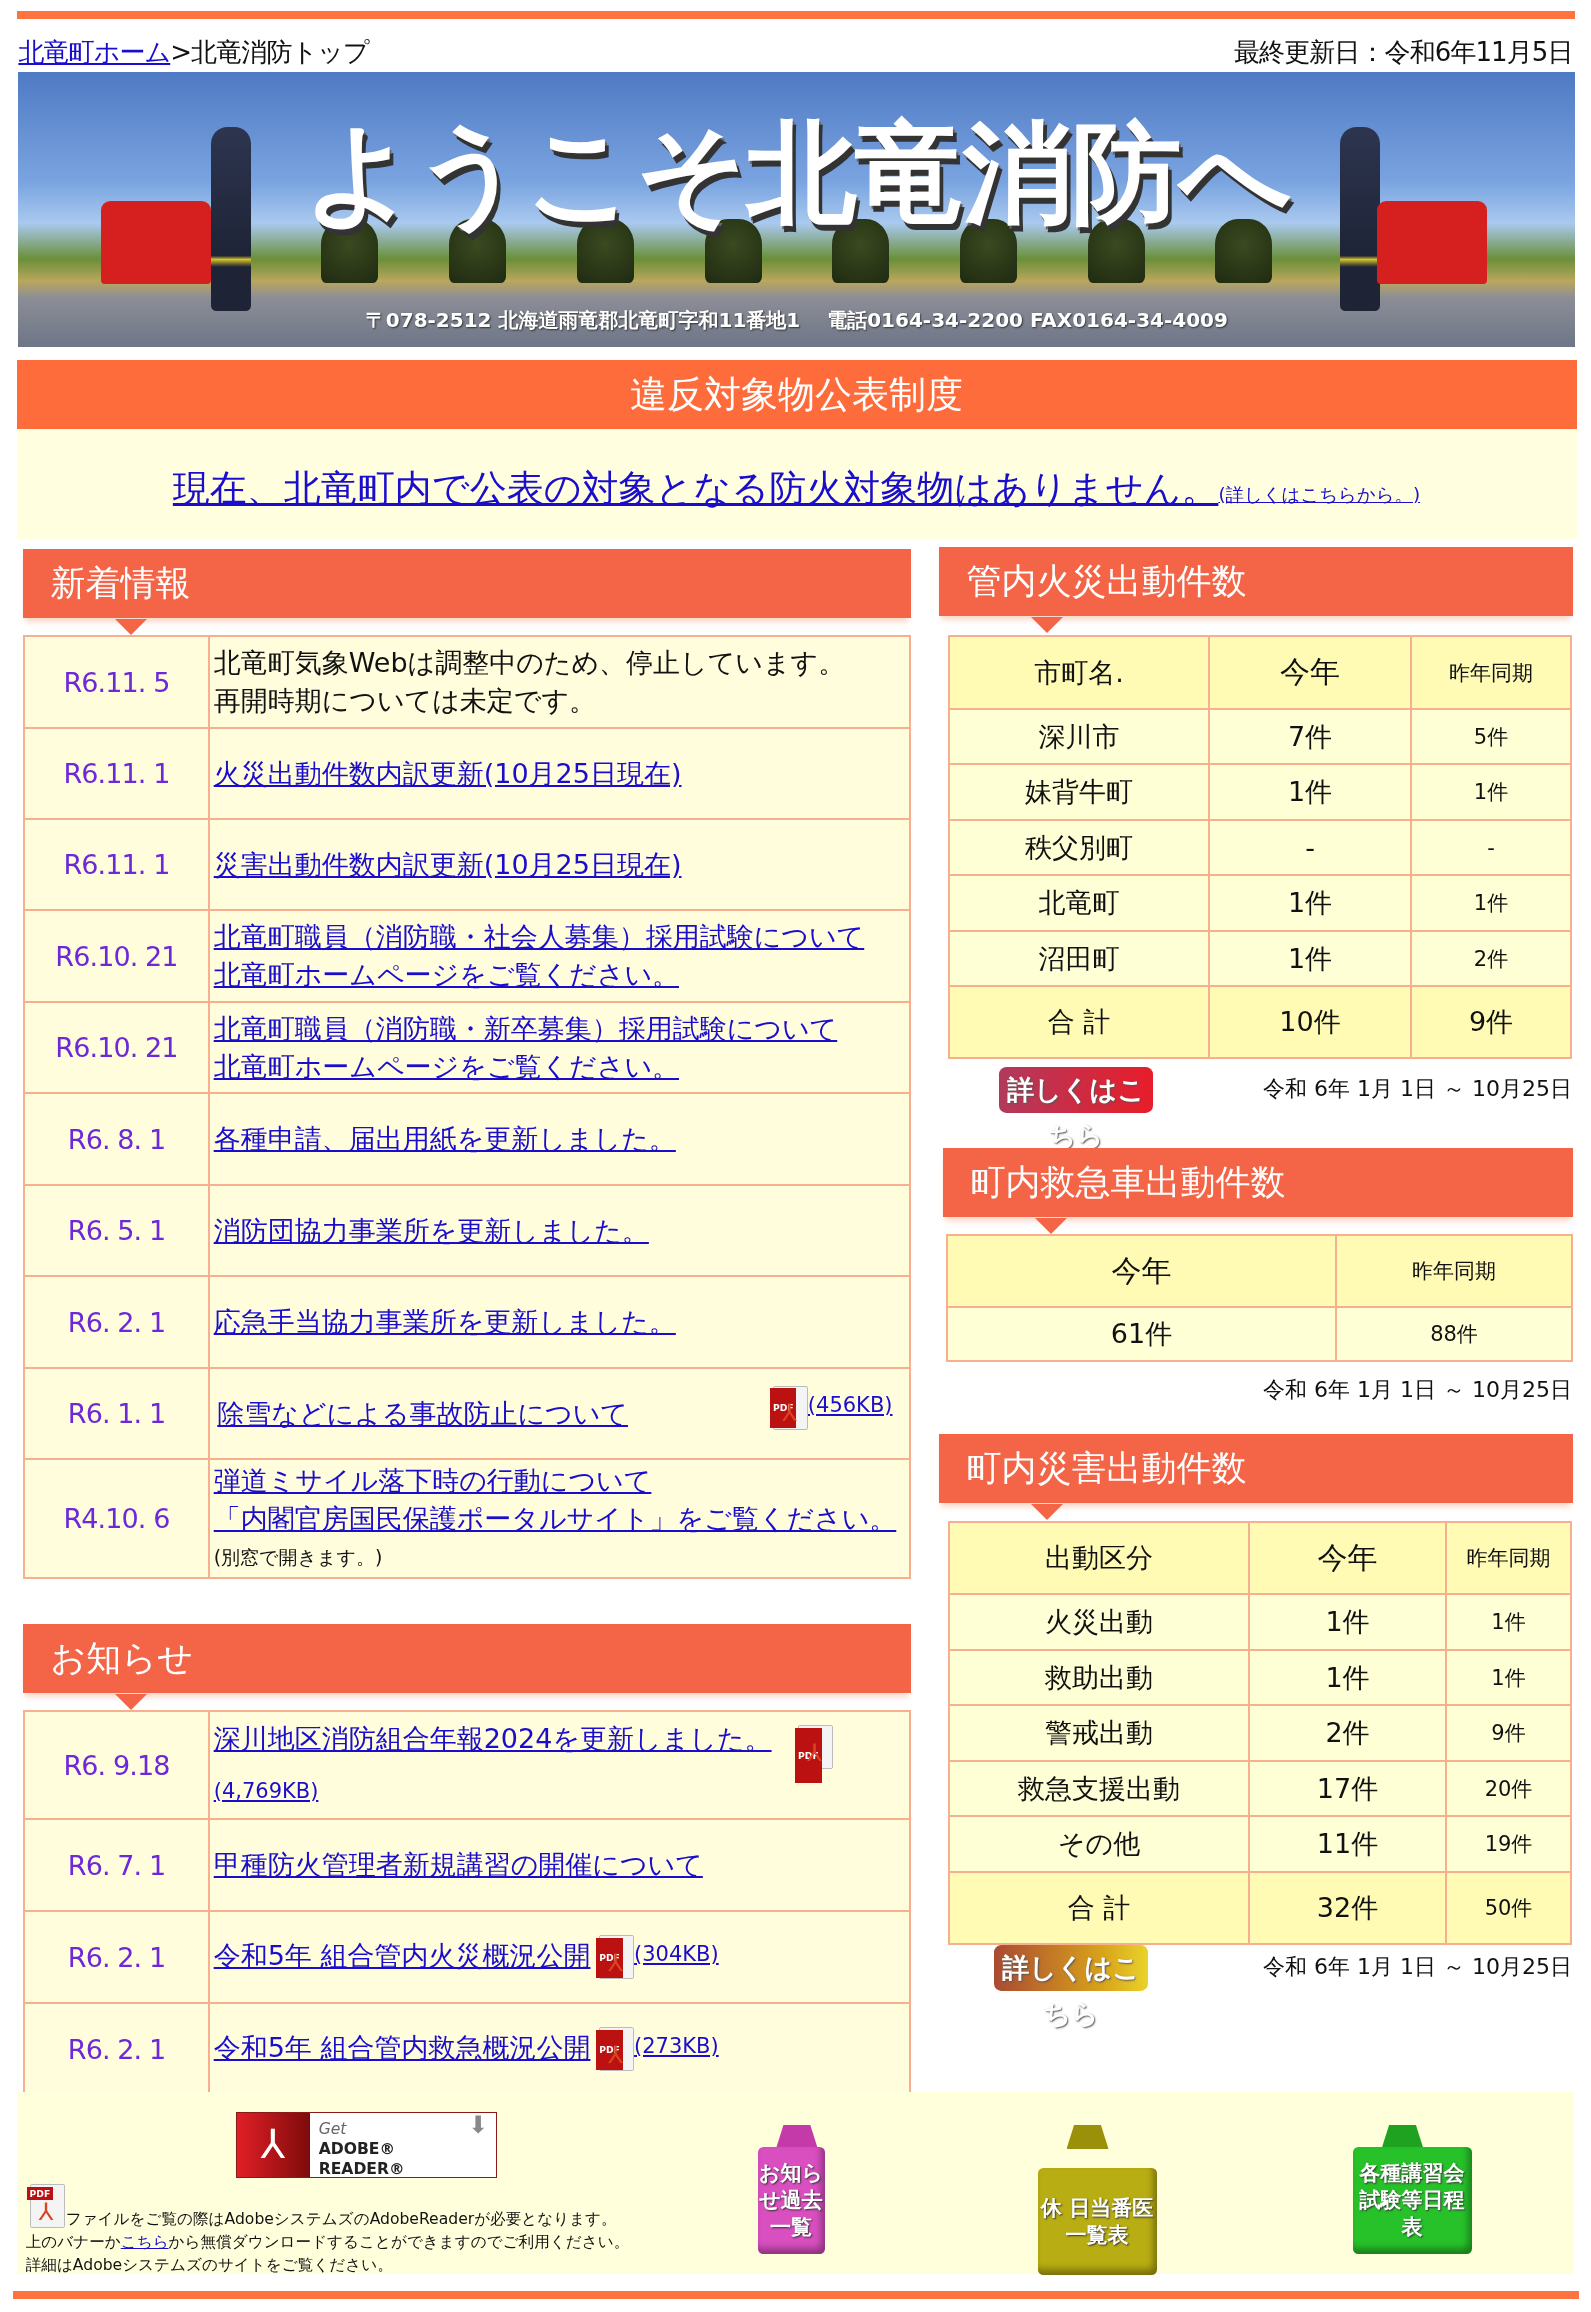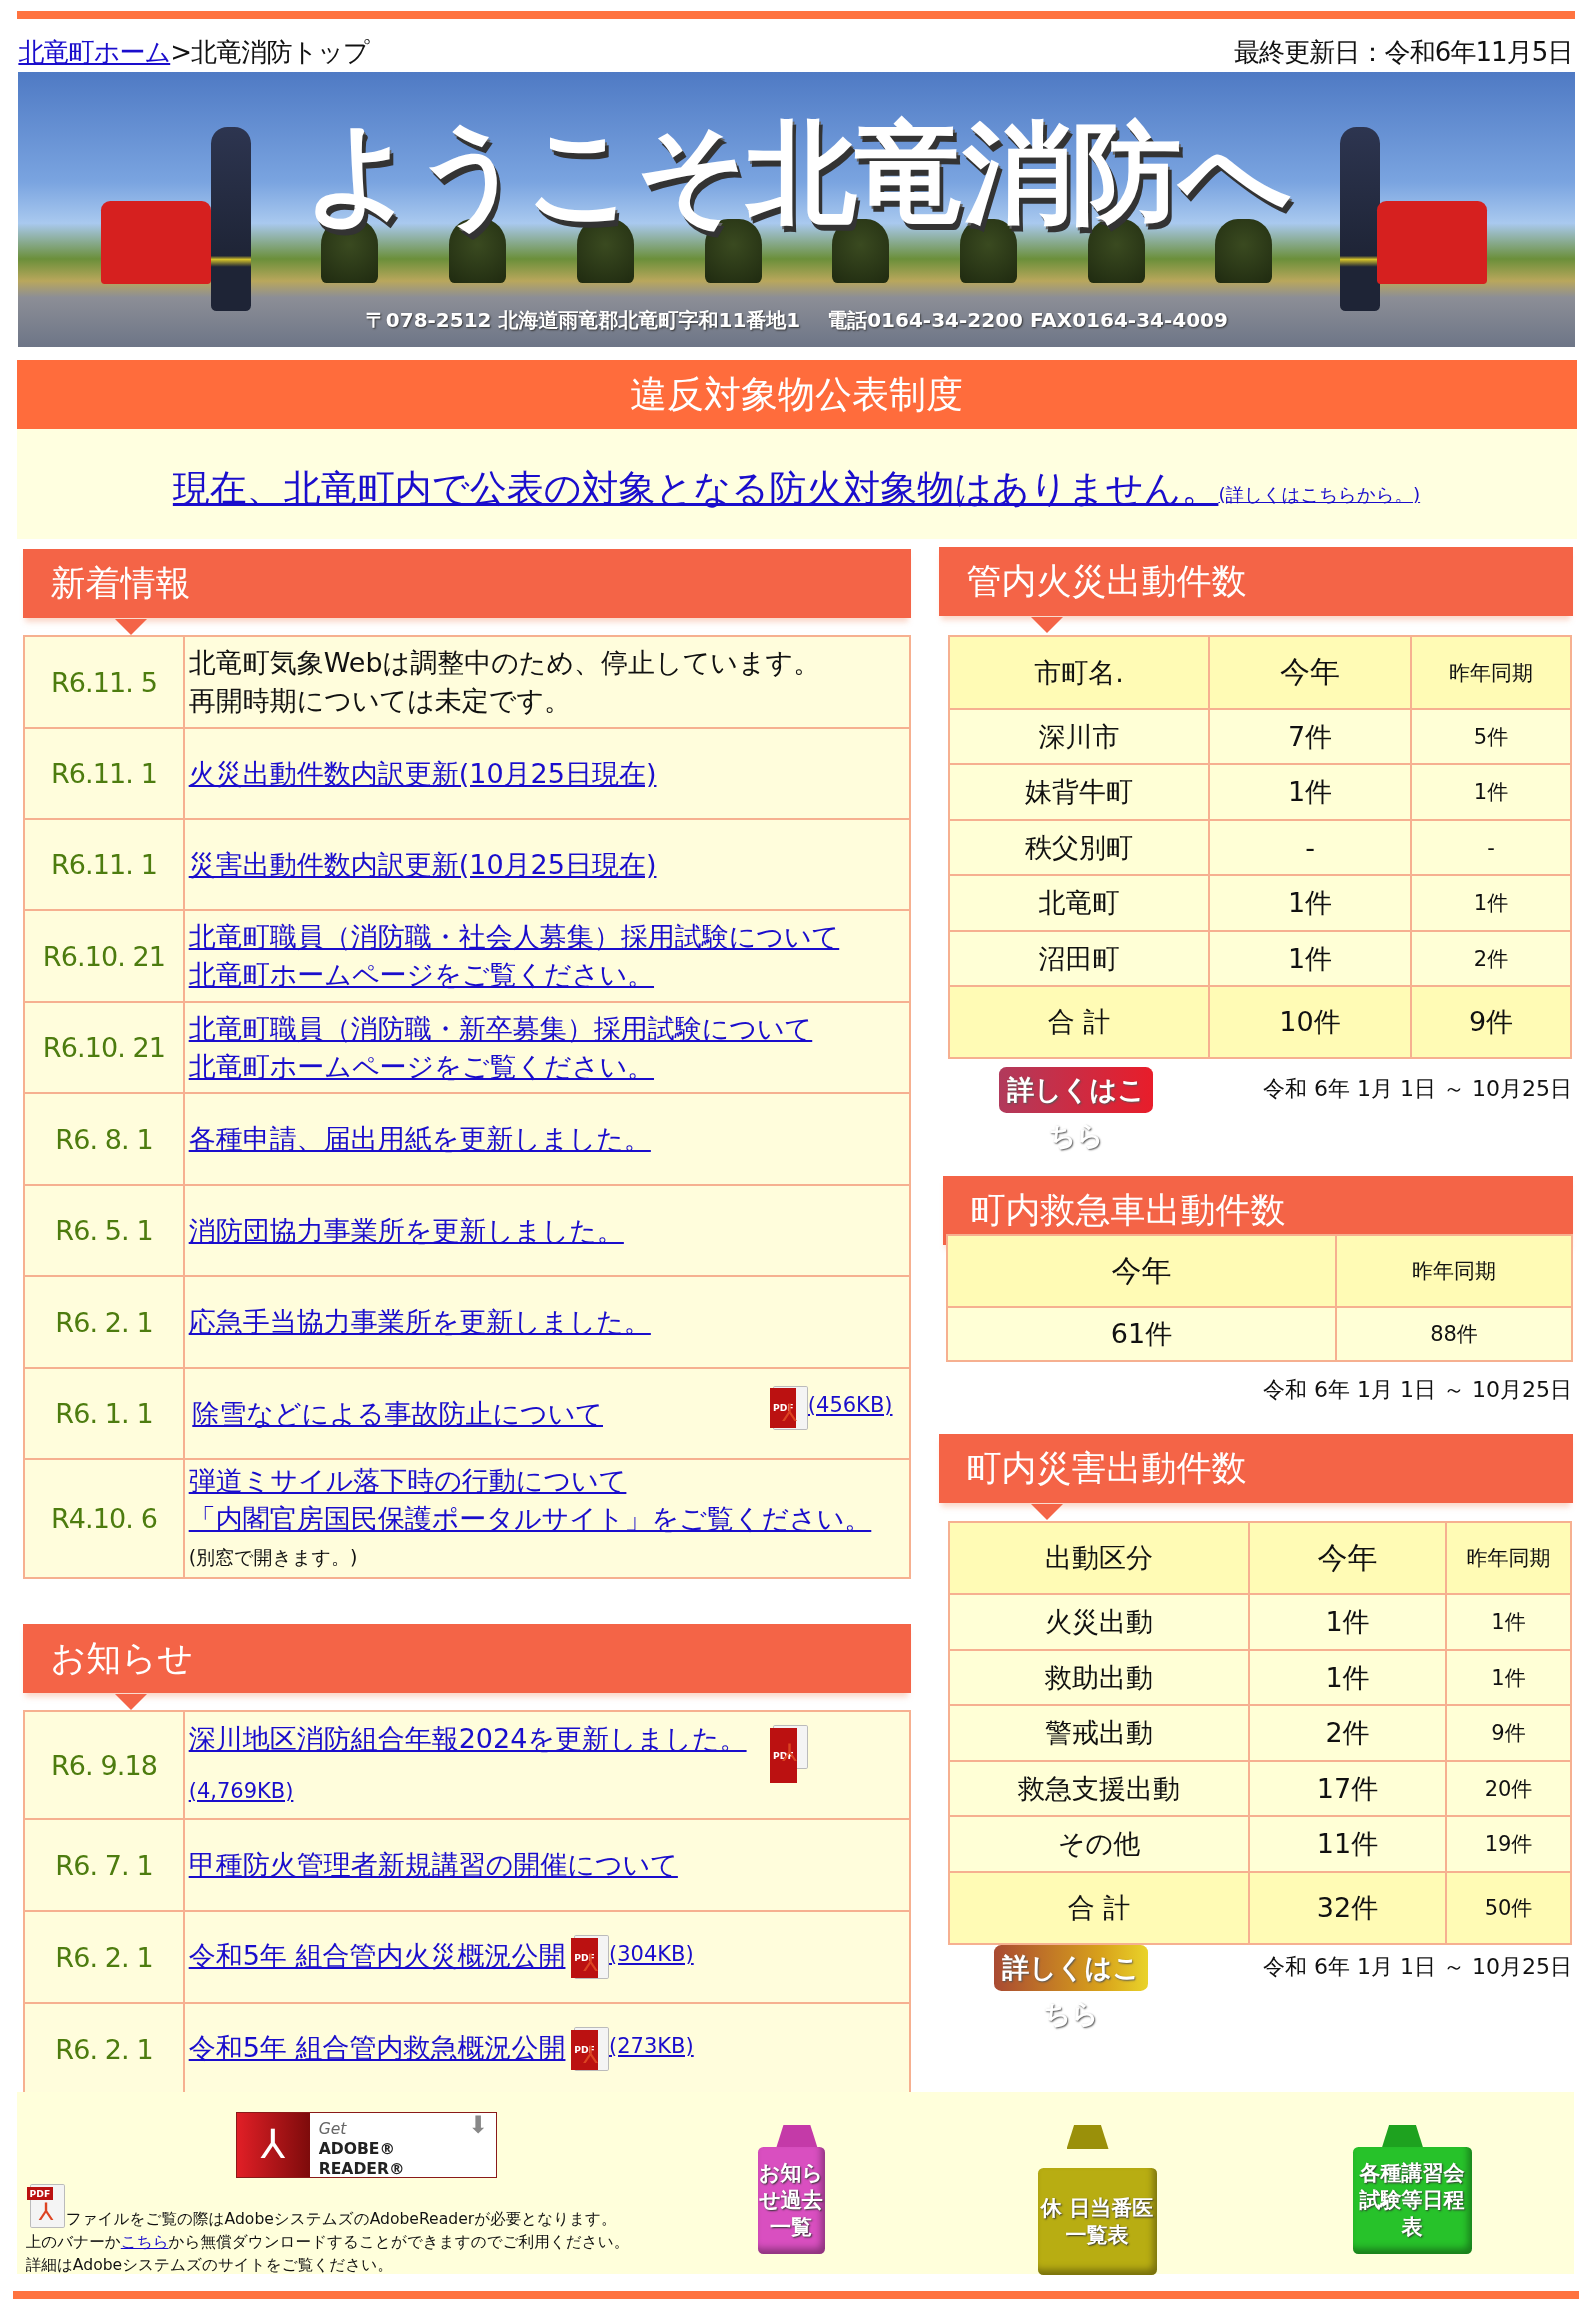--- a/index.html
+++ b/index.html
@@ -28,21 +28,21 @@
   .violation-body { position: absolute; left: 16.5px; top: 429px; width: 1560px; height: 110px; background: #ffffe0; text-align: center; padding-top: 35px; }
   .violation-body .main-link { font-size: 37px; }
   .violation-body .sub-link { font-size: 18.4px; }
 
   .section-head { position: absolute; height: 69px; background: #f46447; color: #fff; font-size: 35px; padding-left: 27.5px; line-height: 69px;
     box-shadow: 0 5.5px 5.5px -1.8px rgba(240,140,100,0.35); }
   .section-head::after { content: ""; position: absolute; left: 92px; bottom: -16.5px; border-left: 16.5px solid transparent; border-right: 16.5px solid transparent; border-top: 16.5px solid #f46447; }
 
   table.news { position: absolute; border-collapse: collapse; background: #fffddc; }
   table.news td { border: 2.8px solid #f6b090; font-size: 27px; vertical-align: middle; }
-  table.news td.date { width: 160px; text-align: center; color: #4d7c0f; letter-spacing: -0.9px; }
+  table.news td.date { width: 185px; text-align: center; color: #6d28d9; letter-spacing: -0.9px; }
   table.news td.body { padding-left: 3.7px; line-height: 38px; }
   table.news .note { font-size: 19px; color: #111; }
   .pdf-icon { display: inline-block; width: 35px; height: 44px; position: relative; vertical-align: middle; background: #f4f4f4; border: 0.9px solid #bbb; border-radius: 1.8px; }
   .pdf-icon::before { content: "PDF"; position: absolute; left: -3.7px; top: 1.8px; background: #b11; color: #fff; font-size: 9.2px; font-weight: bold; padding: 0.9px 2.8px; }
   .pdf-icon::after { content: "⅄"; position: absolute; left: 8.3px; top: 14.7px; color: #d42; font-size: 24px; line-height: 24px; }
   .size-link { font-size: 21px; vertical-align: top; }
 
   table.stats { position: absolute; border-collapse: collapse; background: #ffffd6; }
   table.stats td { border: 2.8px solid #f6b090; text-align: center; font-size: 27px; color: #111; }
   table.stats tr.head td { background: #fffbb5; }
@@ -219,21 +219,21 @@
   <tr class="total" style="height:72px;">
         <td>合 計</td>
         <td>10件</td>
         <td>9件</td>
       </tr>
 </tbody>
   </table>
 <div class="detail-btn red" style="left:999px; top:1067px;">詳しくはこちら</div>
 <div class="period" style="left:1212px; top:1067px; width:360px;">令和 6年 1月 1日 ～ 10月25日</div>
 
-<div class="section-head" style="left:943px; top:1148px; width:630px;margin-top:28px;">町内救急車出動件数</div>
+<div class="section-head" style="left:943px; top:1148px; width:630px;">町内救急車出動件数</div>
 <table class="stats" style="left:946px; top:1234px; width:627px;">
   <tbody>
       <tr class="head" style="height:72px;">
     <td class="big" style="width:389px;">今年</td>
     <td class="small">昨年同期</td>
   </tr>
   <tr style="height:54px;">
         <td>61件</td>
         <td class="small">88件</td>
       </tr>

